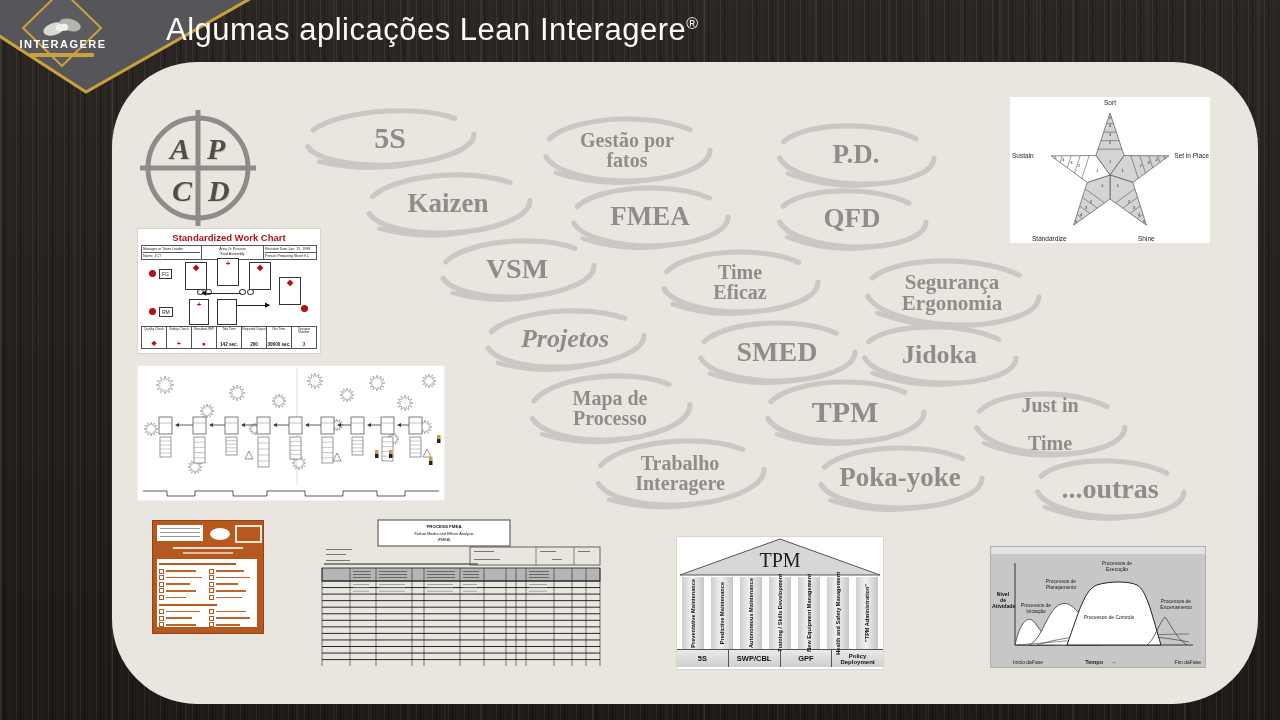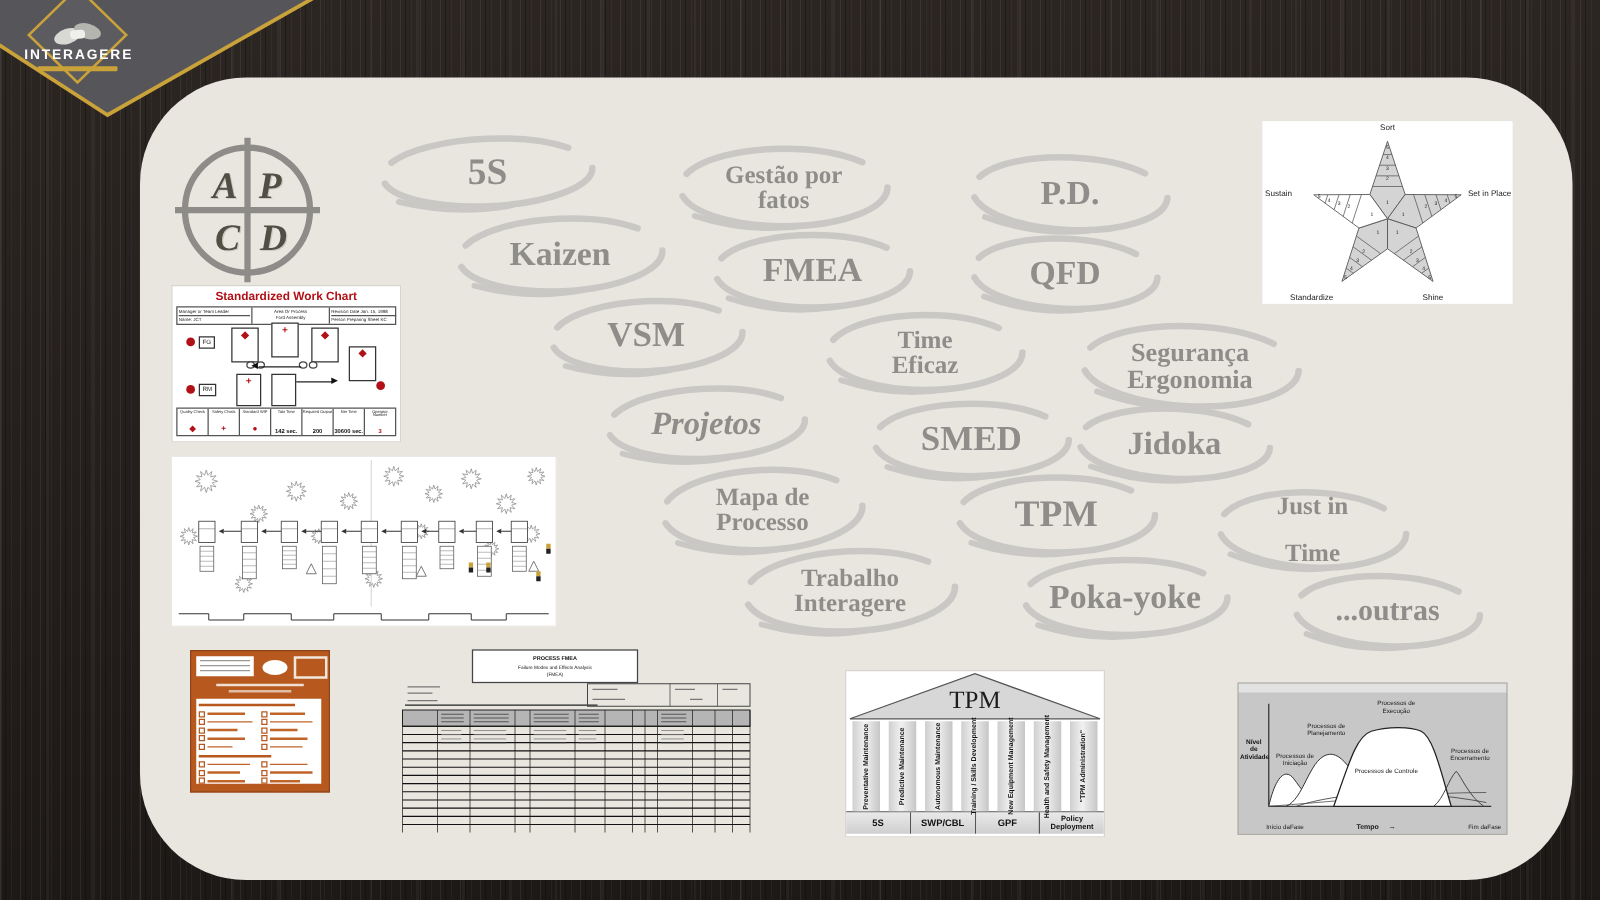--- a/index.html
+++ b/index.html
@@ -119,20 +119,21 @@
       <g>
         <ellipse cx="54" cy="29" rx="11" ry="6" fill="#d8d8d4" transform="rotate(-18 54 29)"></ellipse>
         <ellipse cx="70" cy="25" rx="11" ry="6" fill="#b5b5b0" transform="rotate(16 70 25)"></ellipse>
         <rect x="56" y="24" width="12" height="7" rx="3" fill="#efefec" transform="rotate(-4 62 27)"></rect>
       </g>
     </svg>
     <div class="logo-name">INTERAGERE</div>
     <div class="logo-tag"></div>
   </div>
 
+  <h1 class="title"><span>Algumas aplicações Lean Interagere</span><sup>®</sup></h1>
 
   <div class="panel">
 
     <div class="pdca">
       <svg viewBox="0 0 116 116" width="116" height="116">
         <circle cx="58" cy="58" r="50" fill="none" stroke="#8e8c88" stroke-width="5"></circle>
         <line x1="58" y1="0" x2="58" y2="116" stroke="#8e8c88" stroke-width="5"></line>
         <line x1="0" y1="58" x2="116" y2="58" stroke="#8e8c88" stroke-width="5"></line>
       </svg>
       <span style="left:30px;top:22px">A</span>
@@ -335,21 +336,21 @@
             <div>Poka-yoke</div>
           </div>
         </div>
         <div class="oval" style="left: 918px; top: 392px; width: 160px; height: 70px;">
           <svg viewBox="0 0 160 70">
      <g transform="rotate(2.5 80 35)">
       <ellipse cx="80" cy="35" rx="74" ry="28" fill="none" stroke="#c9c8c5" stroke-width="5.2" stroke-linecap="round" stroke-dasharray="161.69994374367224 17.576080841703504 130.06299822860592 42.18259402008841"></ellipse>
       <path d="M 16,56 Q 56,69.3 96,63" fill="none" stroke="#c9c8c5" stroke-width="4.6" stroke-linecap="round"></path>
      </g>
           </svg>
-          <div class="lbl" style="font-size: 24px;">
+          <div class="lbl" style="font-size: 28px;">
             <div>...outras</div>
           </div>
         </div>
       </div>
 
     <div class="img workchart">
       <div class="wc-title">Standardized Work Chart</div>
       <div class="wc-head">
         <div>
             <span>Manager or Team Leader</span>

